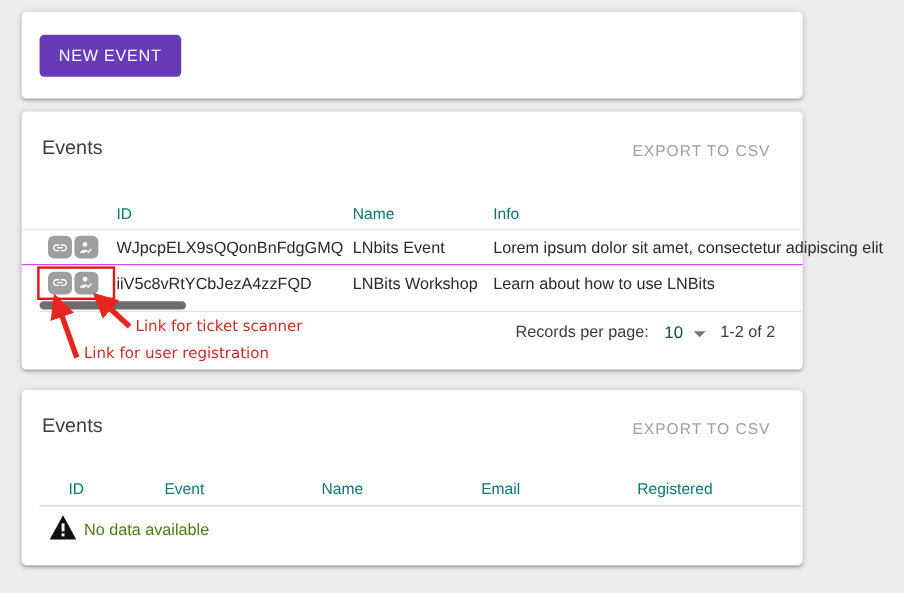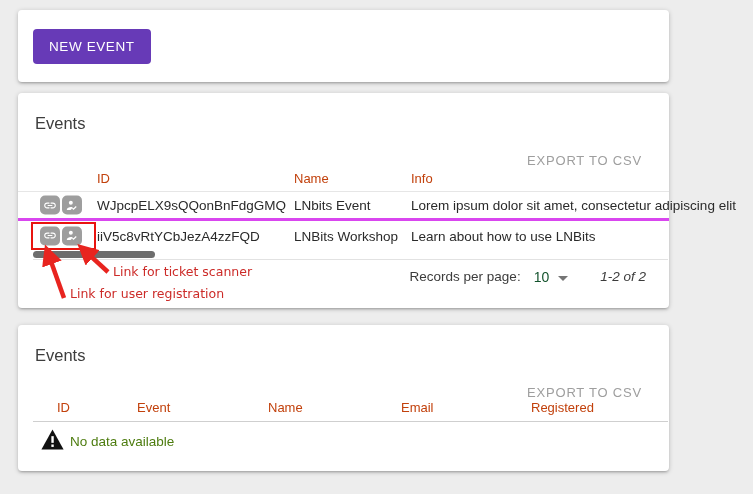--- a/index.html
+++ b/index.html
@@ -22,29 +22,29 @@
     font-family:"Liberation Sans", sans-serif; font-size:13.5px; letter-spacing:0.6px;
     padding:0 16px; cursor:pointer;
   }
   .card-events { top:93px; height:215px; }
   .card-tickets { top:325px; height:146px; }
   .card-title {
     position:absolute; left:17px; top:21px; font-size:16.5px; color:#3d3d3d;
   }
   .export-link {
     position:absolute; right:27px; top:25px; font-size:13px; color:#9e9e9e;
-    letter-spacing:0.8px; cursor:pointer;margin-top:35px;
+    letter-spacing:0.8px; cursor:pointer;
   }
   .thead, .trow { position:absolute; left:0; right:0; }
   .thead { border-bottom:1px solid #e6e6e6; }
-  .trow  { border-bottom:3px solid #d946ef; }
+  .trow  { border-bottom:1px solid #d946ef; }
   .trow.last { border-bottom:none; }
   .hcell {
     position:absolute; top:50%; transform:translateY(-50%);
-    font-size:13px; color:#c2410c; white-space:nowrap;
+    font-size:13px; color:#0f766e; white-space:nowrap;
   }
   .cell {
     position:absolute; top:50%; transform:translateY(-50%);
     font-size:13.5px; color:#2a2a2a; white-space:nowrap;
   }
   .icon-btn {
     position:absolute; top:50%; transform:translateY(-50%);
     width:20px; height:19px; border:none; border-radius:5px; background:#9e9e9e;
     display:flex; align-items:center; justify-content:center; cursor:pointer; padding:0;
   }
@@ -58,21 +58,21 @@
     display:flex; align-items:flex-start; font-size:13.5px; color:#3c3c3c;
   }
   .pg-label { margin-right:13px; }
   .pg-select { display:flex; align-items:center; cursor:pointer; }
   .pg-value { font-size:14px; color:#14532d; }
   .caret-down {
     width:0; height:0; margin-left:9px; margin-top:2px;
     border-left:5px solid transparent; border-right:5px solid transparent;
     border-top:5px solid #757575;
   }
-  .pg-range { margin-left:32px;font-style:italic; }
+  .pg-range { margin-left:12px; }
   .tickets-divider { position:absolute; left:15px; right:1px; top:96px; border-top:1px solid #cfcfcf; }
   .empty-row { position:absolute; left:0; right:0; top:96px; height:44px; }
   .warning-icon { position:absolute; left:23px; top:8px; }
   .empty-text { position:absolute; left:52px; top:13px; font-size:13.5px; color:#4d7c0f; white-space:nowrap; }
   
   .anno-rect {
     position:absolute; left:31px; top:222px; width:65px; height:28px;
     border:2.5px solid #e8140f; pointer-events:none;
   }
   .anno-text {

